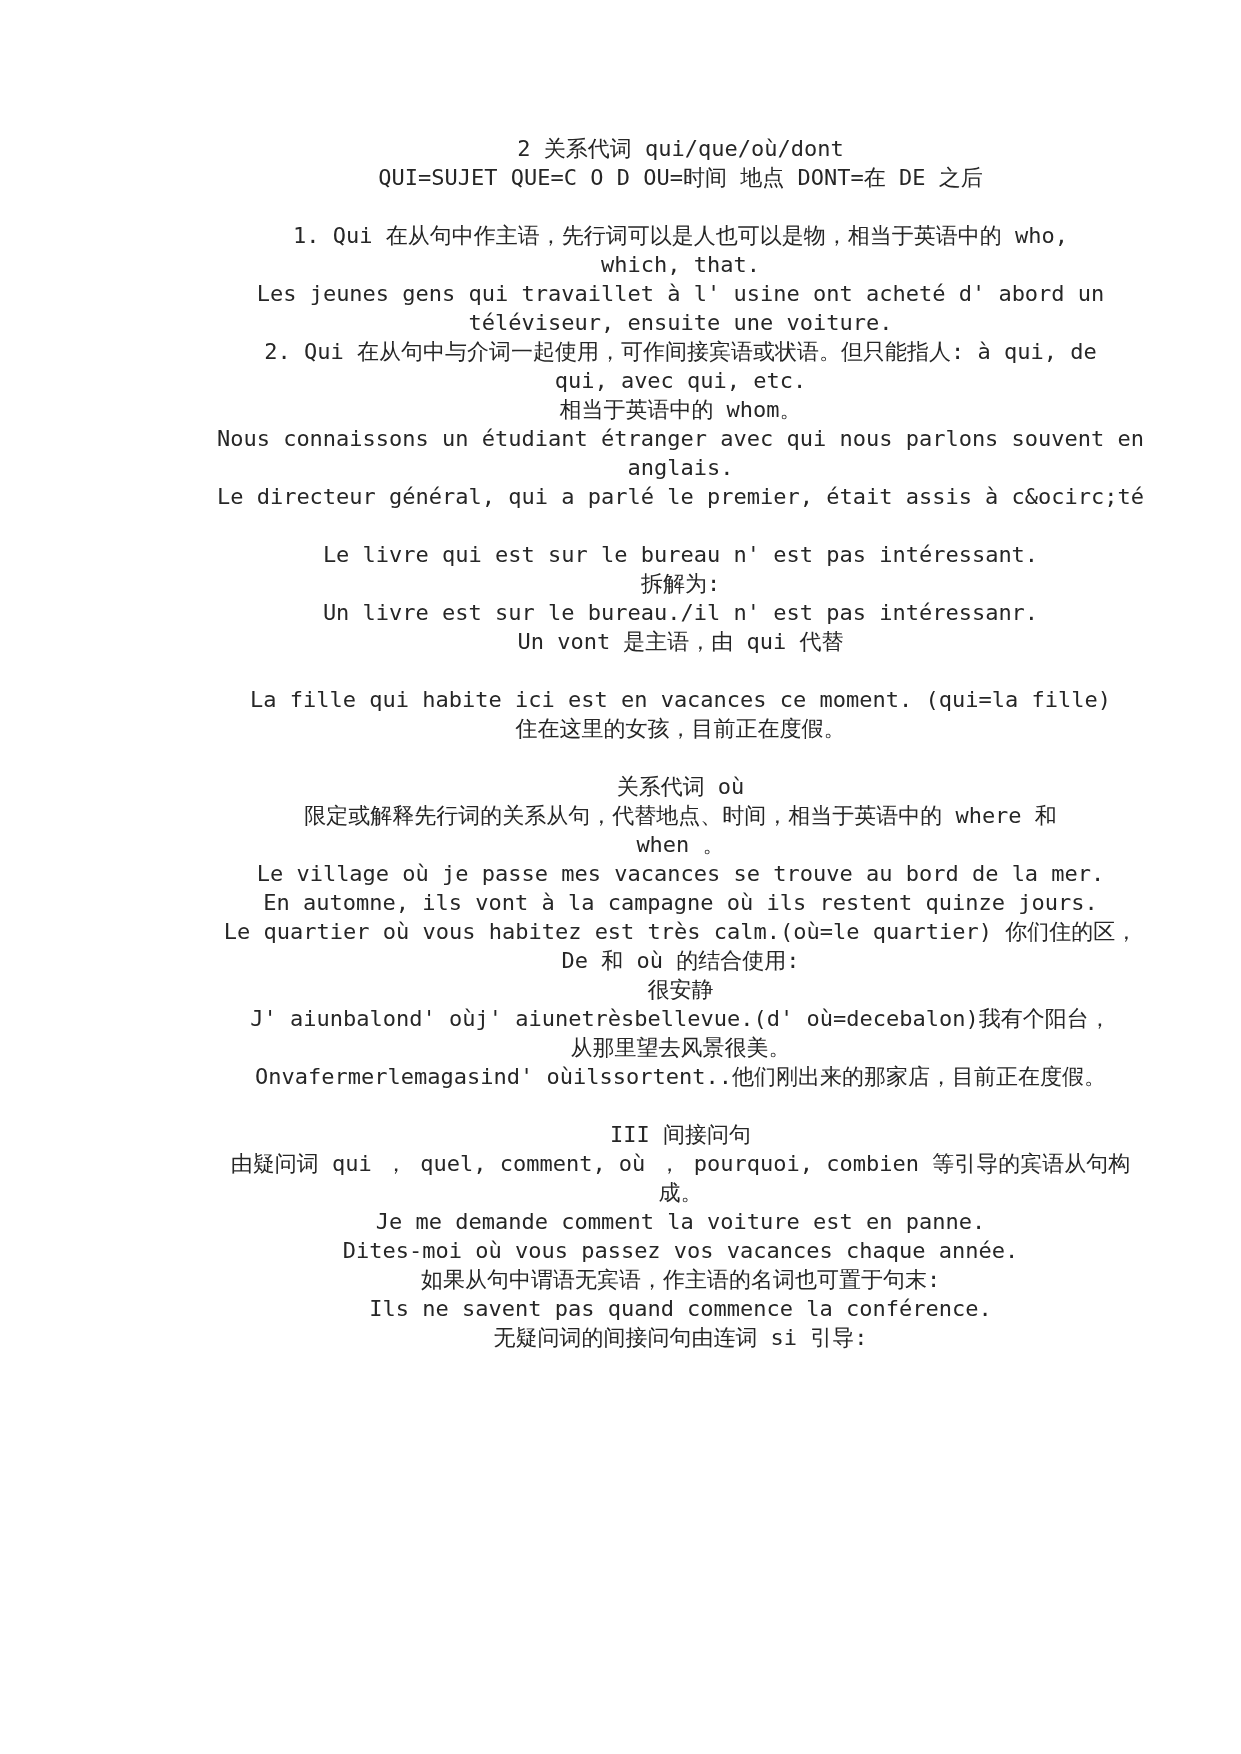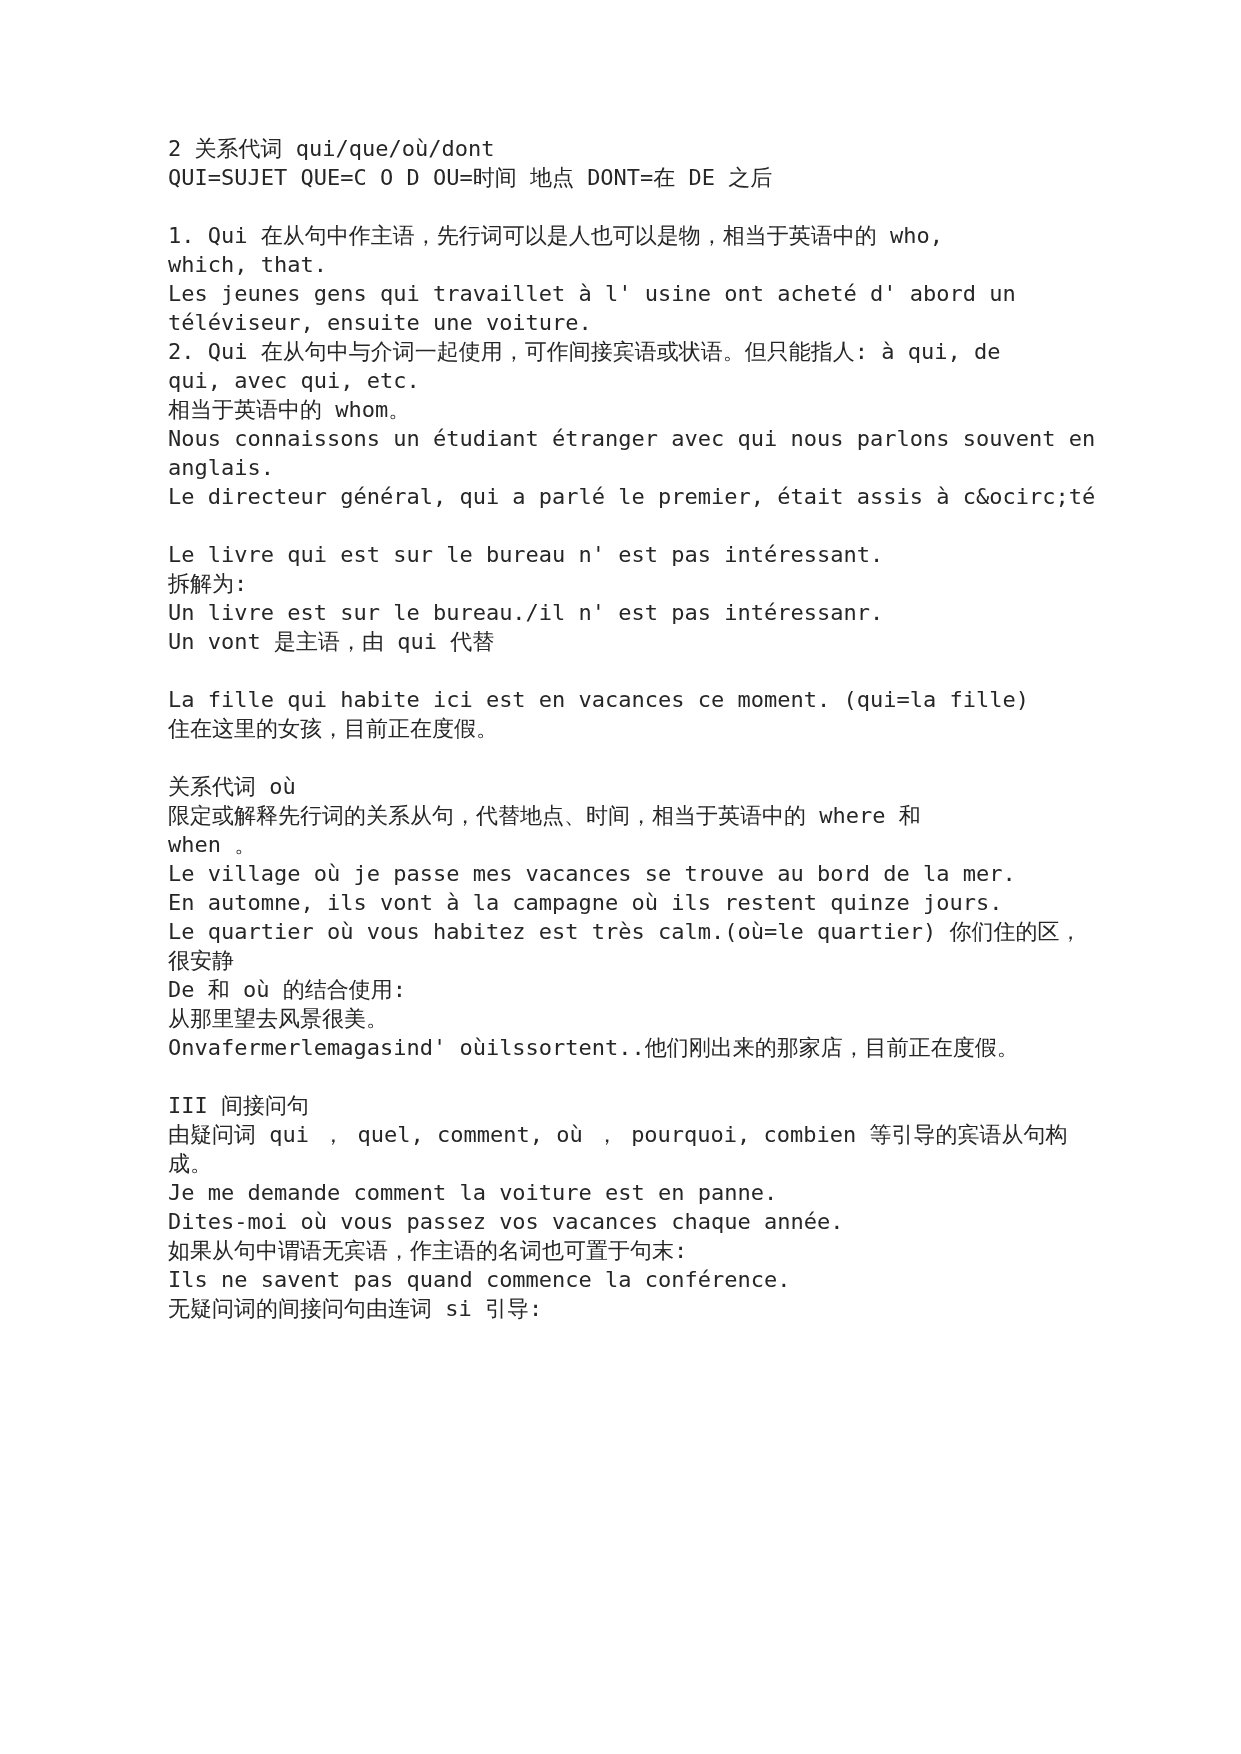--- a/index.html
+++ b/index.html
@@ -15,20 +15,21 @@
   }
   .page {
     position: absolute;
     top: 134px;
     left: 168px;
     right: 48px;
     color: #262626;
     font-family: "DejaVu Sans Mono", "Liberation Mono", monospace;
     font-size: 22px;
     line-height: 29px;
+    text-align: center;
   }
   .line {
     min-height: 29px;
     white-space: pre-wrap;
   }
 </style>
 </head>
 <body>
 
 <div class="page">
@@ -53,22 +54,23 @@
   <div class="line"></div>
   <div class="line">La fille qui habite ici est en vacances ce moment. (qui=la fille)</div>
   <div class="line">住在这里的女孩，目前正在度假。</div>
   <div class="line"></div>
   <div class="line">关系代词 où</div>
   <div class="line">限定或解释先行词的关系从句，代替地点、时间，相当于英语中的 where 和</div>
   <div class="line">when 。</div>
   <div class="line">Le village où je passe mes vacances se trouve au bord de la mer.</div>
   <div class="line">En automne, ils vont à la campagne où ils restent quinze jours.</div>
   <div class="line">Le quartier où vous habitez est très calm.(où=le quartier) 你们住的区，</div>
+  <div class="line">De 和 où 的结合使用:</div>
   <div class="line">很安静</div>
-  <div class="line">De 和 où 的结合使用:</div>
+  <div class="line">J' aiunbalond' oùj' aiunetrèsbellevue.(d' où=decebalon)我有个阳台，</div>
   <div class="line">从那里望去风景很美。</div>
   <div class="line">Onvafermerlemagasind' oùilssortent..他们刚出来的那家店，目前正在度假。</div>
   <div class="line"></div>
   <div class="line">III 间接问句</div>
   <div class="line">由疑问词 qui ， quel, comment, où ， pourquoi, combien 等引导的宾语从句构</div>
   <div class="line">成。</div>
   <div class="line">Je me demande comment la voiture est en panne.</div>
   <div class="line">Dites-moi où vous passez vos vacances chaque année.</div>
   <div class="line">如果从句中谓语无宾语，作主语的名词也可置于句末:</div>
   <div class="line">Ils ne savent pas quand commence la conférence.</div>

